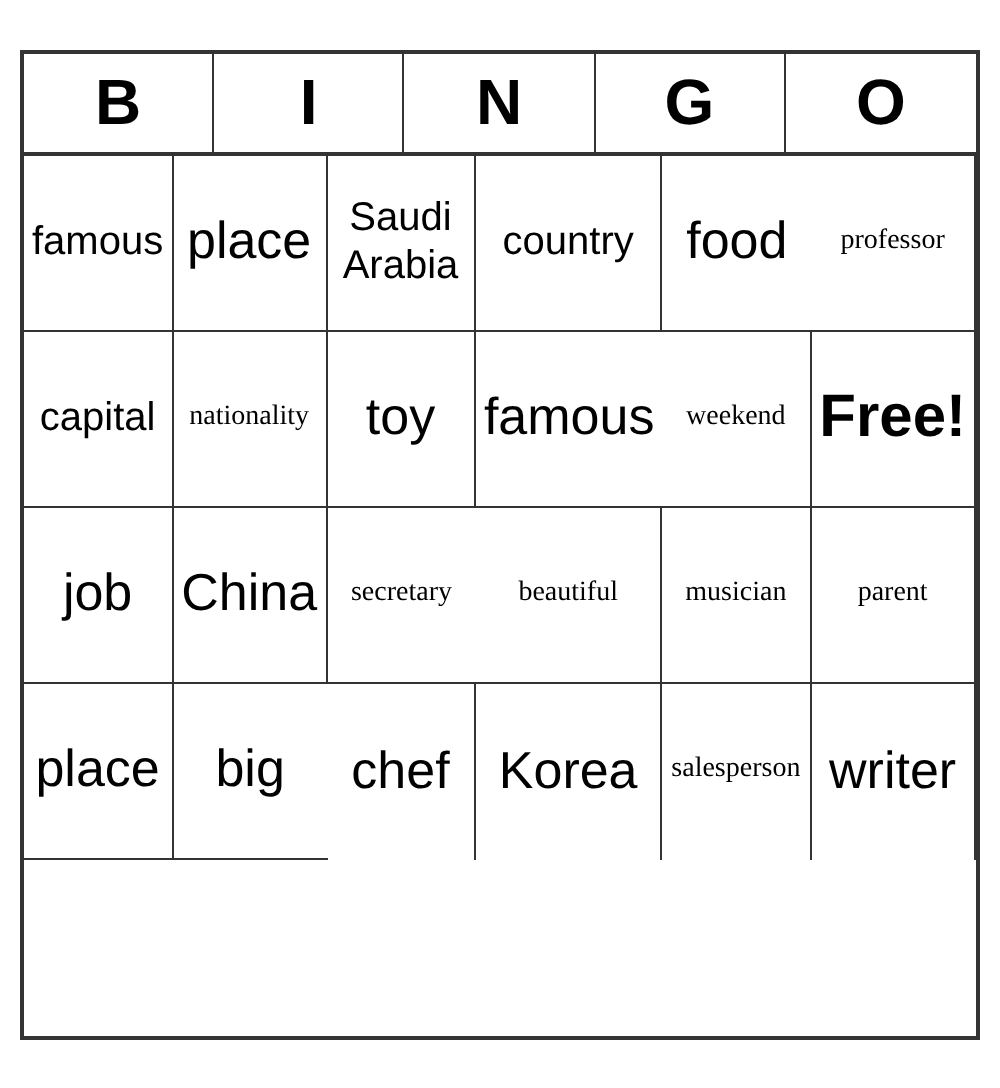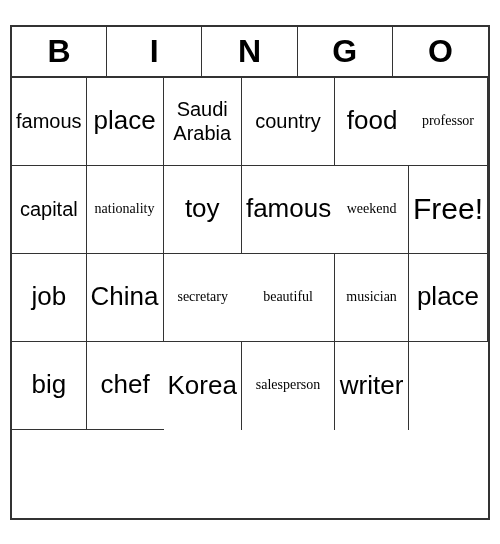--- a/index.html
+++ b/index.html
@@ -80,21 +80,21 @@
       font-size: 20px;
     }
 
     .size-small {
       font-size: 14px;
       font-family: Liberation Serif, serif;
     }
 
     .size-xlarge {
       font-size: 30px;
-      font-weight: normal;
+      font-weight: bold;
     }
   </style>
 </head>
 <body>
 
 <div class="bingo-card">
   <div class="bingo-header">
   <div class="bingo-header-cell">B</div>
       <div class="bingo-header-cell">I</div>
       <div class="bingo-header-cell">N</div>
@@ -147,20 +147,23 @@
       <div class="bingo-cell">
         <span class="cell-text size-small">secretary</span>
       </div>
       <div class="bingo-cell">
         <span class="cell-text size-small">beautiful</span>
       </div>
       <div class="bingo-cell">
         <span class="cell-text size-small">musician</span>
       </div>
       <div class="bingo-cell">
+        <span class="cell-text size-small">parent</span>
+      </div>
+      <div class="bingo-cell">
         <span class="cell-text size-large">place</span>
       </div>
       <div class="bingo-cell">
         <span class="cell-text size-large">big</span>
       </div>
       <div class="bingo-cell">
         <span class="cell-text size-large">chef</span>
       </div>
       <div class="bingo-cell">
         <span class="cell-text size-large">Korea</span>

